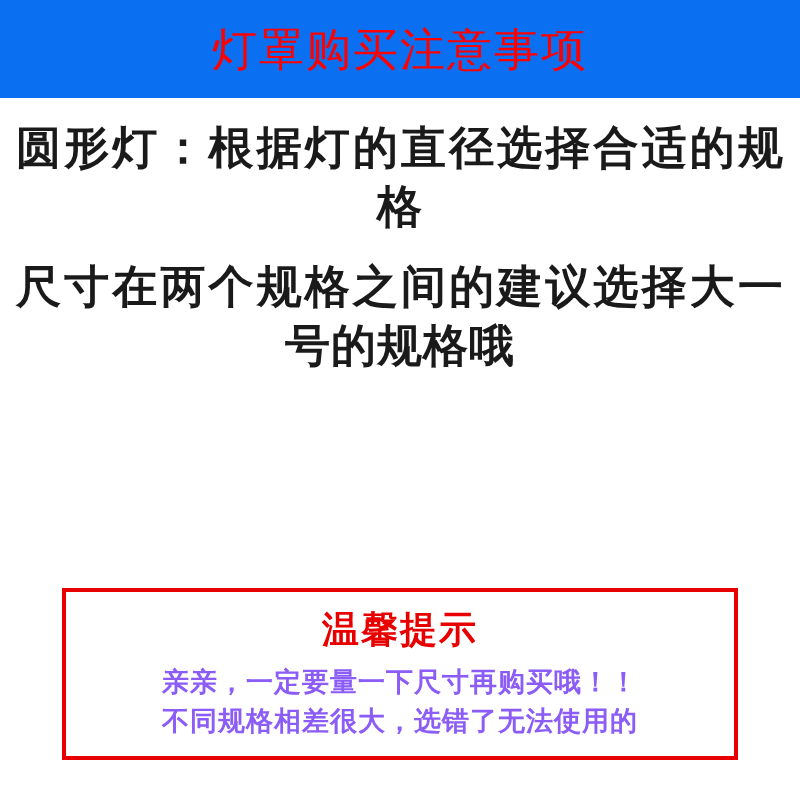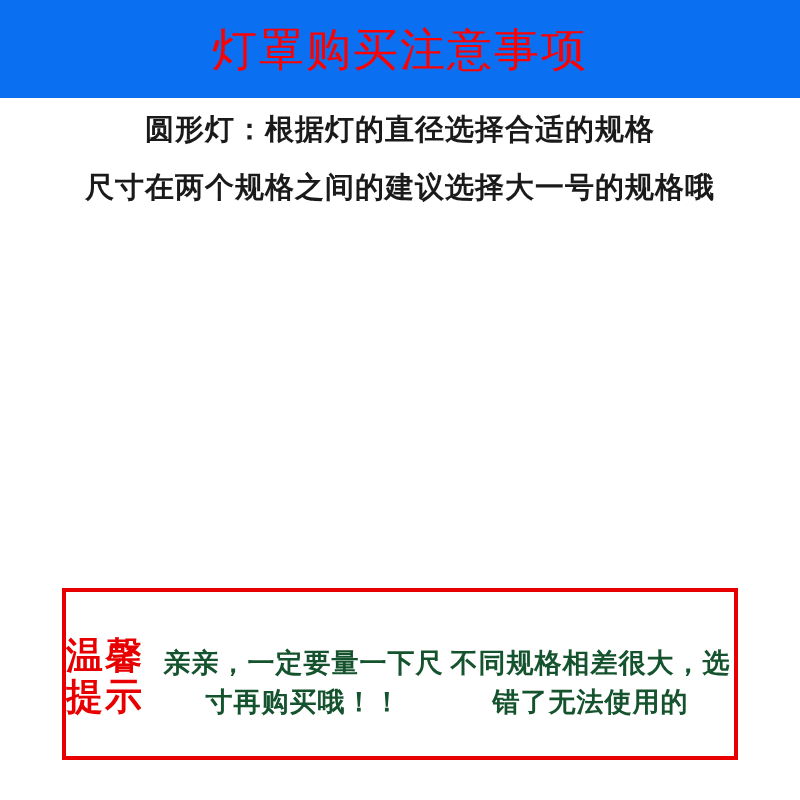--- a/index.html
+++ b/index.html
@@ -42,56 +42,56 @@
   .body-text {
     position: absolute;
     top: 110px;
     left: 0;
     width: 800px;
     padding: 0 16px;
     box-sizing: border-box;
   }
   .para {
     color: #1a1a1a;
-    font-size: 29px;
+    font-size: 45px;
     font-weight: bold;
     line-height: 1.32;
     text-align: justify;
     text-align-last: center;
-    margin: 0 0 14px 0;
+    margin: 8px 0 14px 0;
     letter-spacing: 1px;
   }
   .para.p1 { margin-bottom: 20px; }
   .para.p2 { margin-bottom: 20px; }
   .para.p3 { margin-bottom: 0; }
   .tip-box {
     position: absolute;
     left: 62px;
     top: 588px;
     width: 676px;
     height: 172px;
     border: 4px solid #e80000;
     box-sizing: border-box;
     background: #ffffff;
     display: flex;
-    flex-direction: row;
+    flex-direction: column;
     align-items: center;
     justify-content: flex-start;
     padding-top: 18px;
   }
   .tip-title {
     color: #e80000;
     font-size: 37px;
     font-weight: bold;
     line-height: 1.1;
     margin-bottom: 12px;
     letter-spacing: 2px;
   }
   .tip-line {
-    color: #14532d;
+    color: #8b5cf6;
     font-size: 27px;
     font-weight: bold;
     line-height: 1.45;
     letter-spacing: 1px;
     text-align: center;
   }
 </style>
 </head>
 <body>
 

